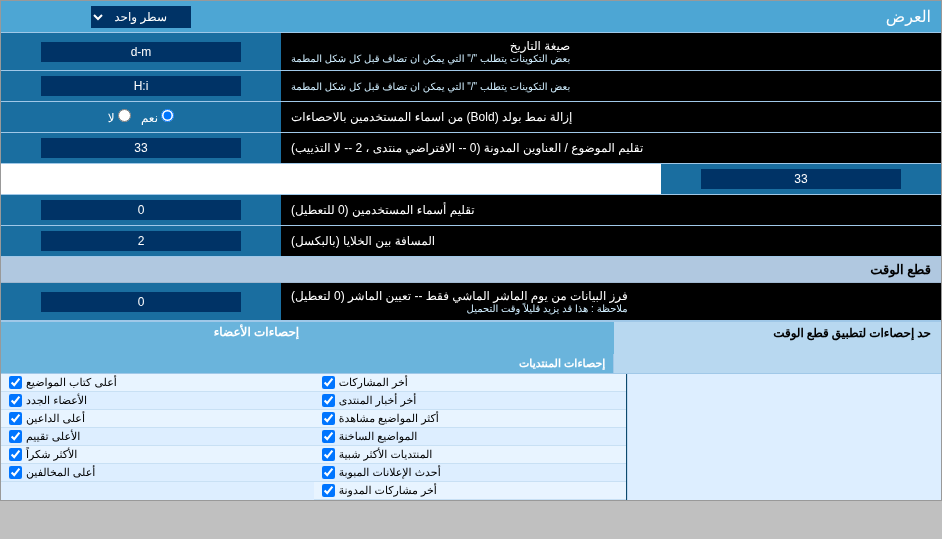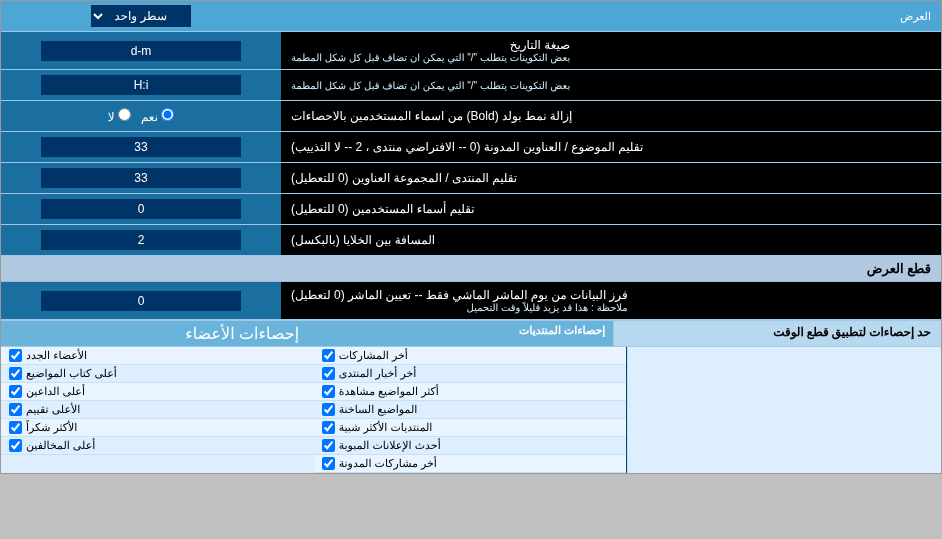--- a/index.html
+++ b/index.html
@@ -84,21 +84,21 @@
       flex-direction: row;
       background: #4da6d4;
       border-bottom: 1px solid #a0c8e8;
       align-items: center;
     }
     .top-label {
       flex: 1;
       color: #fff;
       text-align: right;
       padding: 6px 10px;
-      font-size: 11px;
+      font-size: 16px;
     }
     .top-input {
       width: 280px;
       display: flex;
       align-items: center;
       justify-content: center;
       padding: 4px;
     }
     .blue-select {
       background: #003366;
@@ -171,61 +171,60 @@
   </div>
 
   <div class="row">
     <div class="label-cell">تقليم الموضوع / العناوين المدونة (0 -- الافتراضي منتدى ، 2 -- لا التذييب)</div>
     <div class="input-cell">
       <input type="text" value="33" style="">
     </div>
   </div>
 
   <div class="row">
-    <div class="label-cell">تقليم المنتدى / المجموعة العناوين (0 للتعطيل)</div>
     <div class="input-cell">
       <input type="text" value="33" style="">
     </div>
   </div>
 
   <div class="row">
     <div class="label-cell">تقليم أسماء المستخدمين (0 للتعطيل)</div>
     <div class="input-cell">
       <input type="text" value="0" style="">
     </div>
   </div>
 
   <div class="row">
     <div class="label-cell">المسافة بين الخلايا (بالبكسل)</div>
     <div class="input-cell">
       <input type="text" value="2" style="">
     </div>
   </div>
 
-  <div class="section-header">قطع العرض</div>
+  <div class="section-header">قطع الوقت</div>
 
   <div class="row">
     <div class="label-cell">
       <div>
         <div>فرز البيانات من يوم الماشر الماشي فقط -- تعيين الماشر (0 لتعطيل)</div>
         <small>ملاحظة : هذا قد يزيد قليلاً وقت التحميل</small>
       </div>
     </div>
     <div class="input-cell">
       <input type="text" value="0" style="">
     </div>
   </div>
 
   <div style="background:#ddeeff; border-top:1px solid #a0c8e8;">
 
     <div style="display:flex; flex-direction:row; background:#b8d8f0; border-bottom:1px solid #a0c8e8;">
       <div style="flex:1; padding:4px 10px; font-weight:bold; font-size:12px; text-align:right; color:#000;font-family:Liberation Serif, serif;">حد إحصاءات لتطبيق قطع الوقت</div>
       <div style="flex:2; background:#6ab4dc; display:flex; flex-direction:row;">
-        <div style="flex:1; padding:3px 8px; font-weight:bold; color:#fff; font-size:11px; text-align:right; border-right:1px solid #a0c8e8;">إحصاءات المنتديات</div>
-        <div style="flex:1; padding:3px 8px; font-weight:normal; color:#fff; font-size:16px; text-align:right;">إحصاءات الأعضاء</div>
+        <div style="flex:1; padding:3px 8px; font-weight:bold; color:#fff; font-size:11px; text-align:right; border-right:1px solid #a0c8e8;margin-top:32px;">إحصاءات المنتديات</div>
+        <div style="flex:1; padding:3px 8px; font-weight:bold; color:#fff; font-size:12px; text-align:right;">إحصاءات الأعضاء</div>
       </div>
     </div>
 
     <div style="display:flex; flex-direction:row;">
 
       <div style="flex:1; background:#ddeeff; border-left:1px solid #c0d8f0;"></div>
 
       <div style="flex:1; border-right:1px solid #0c4a6e;">
         <div class="cb-row">
           <span>أخر المشاركات</span>
@@ -252,28 +251,28 @@
           <input type="checkbox" checked="" style="">
         </div>
         <div class="cb-row">
           <span>أخر مشاركات المدونة</span>
           <input type="checkbox" checked="" style="">
         </div>
       </div>
 
       <div style="flex:1;">
         <div class="cb-row">
+          <span>أعلى كتاب المواضيع</span>
+          <input type="checkbox" checked="" style="">
+        </div>
+        <div class="cb-row">
           <span>الأعضاء الجدد</span>
           <input type="checkbox" checked="" style="">
         </div>
         <div class="cb-row">
-          <span>أعلى كتاب المواضيع</span>
-          <input type="checkbox" checked="" style="">
-        </div>
-        <div class="cb-row">
           <span>أعلى الداعين</span>
           <input type="checkbox" checked="" style="">
         </div>
         <div class="cb-row">
           <span>الأعلى تقييم</span>
           <input type="checkbox" checked="" style="">
         </div>
         <div class="cb-row">
           <span>الأكثر شكراً</span>
           <input type="checkbox" checked="" style="">

